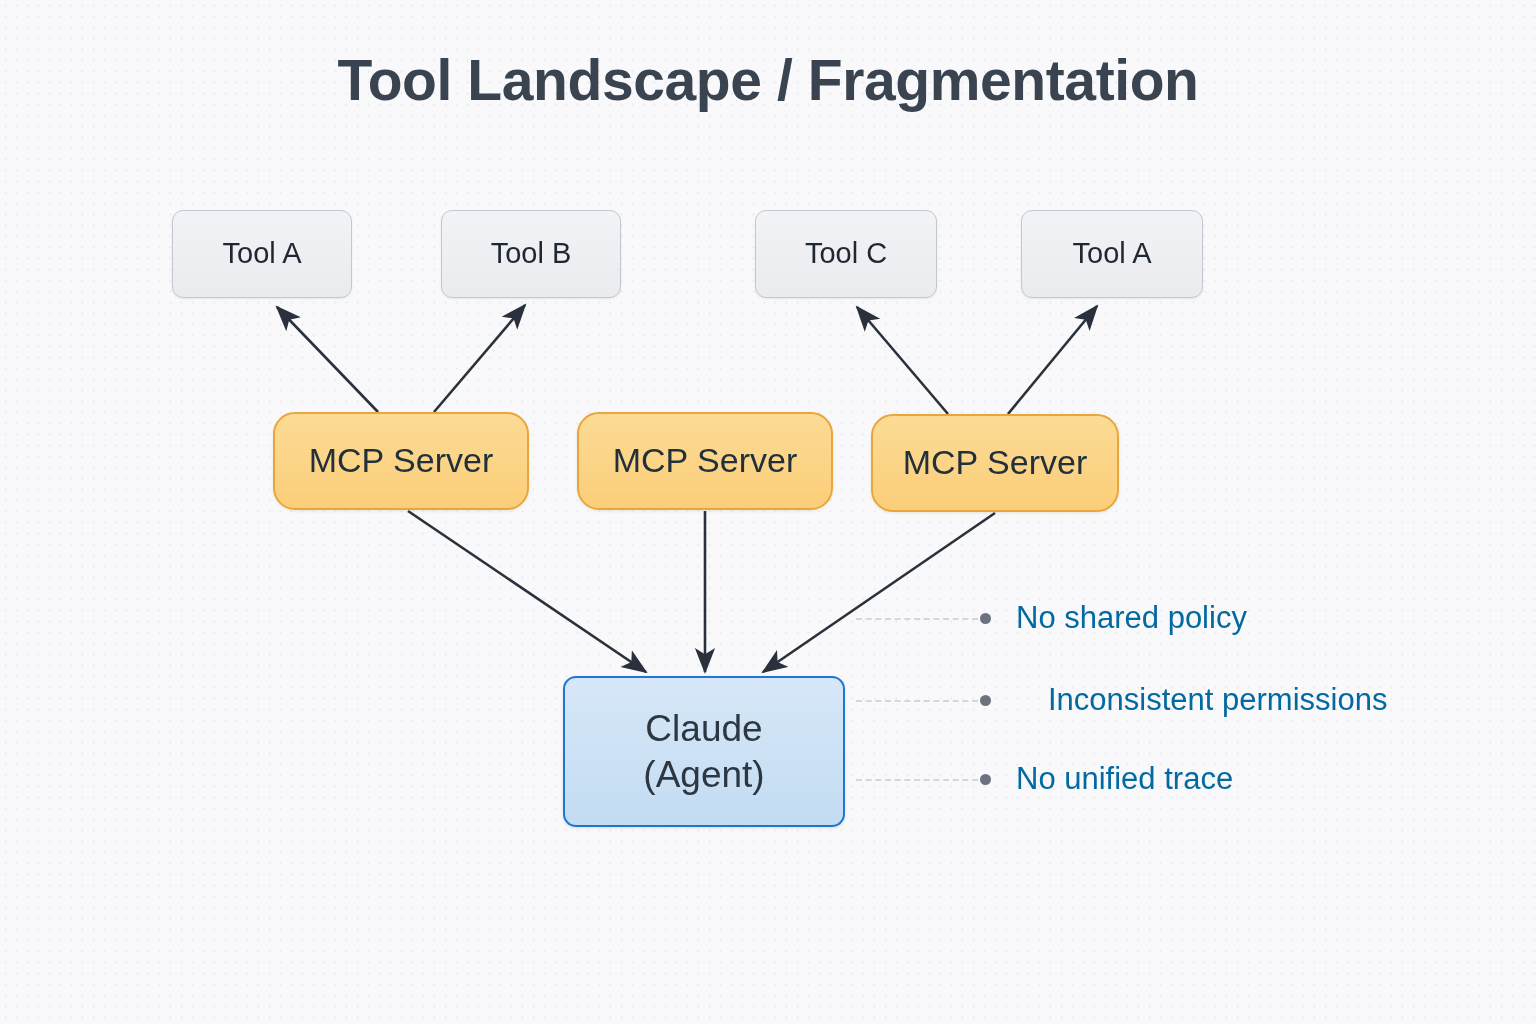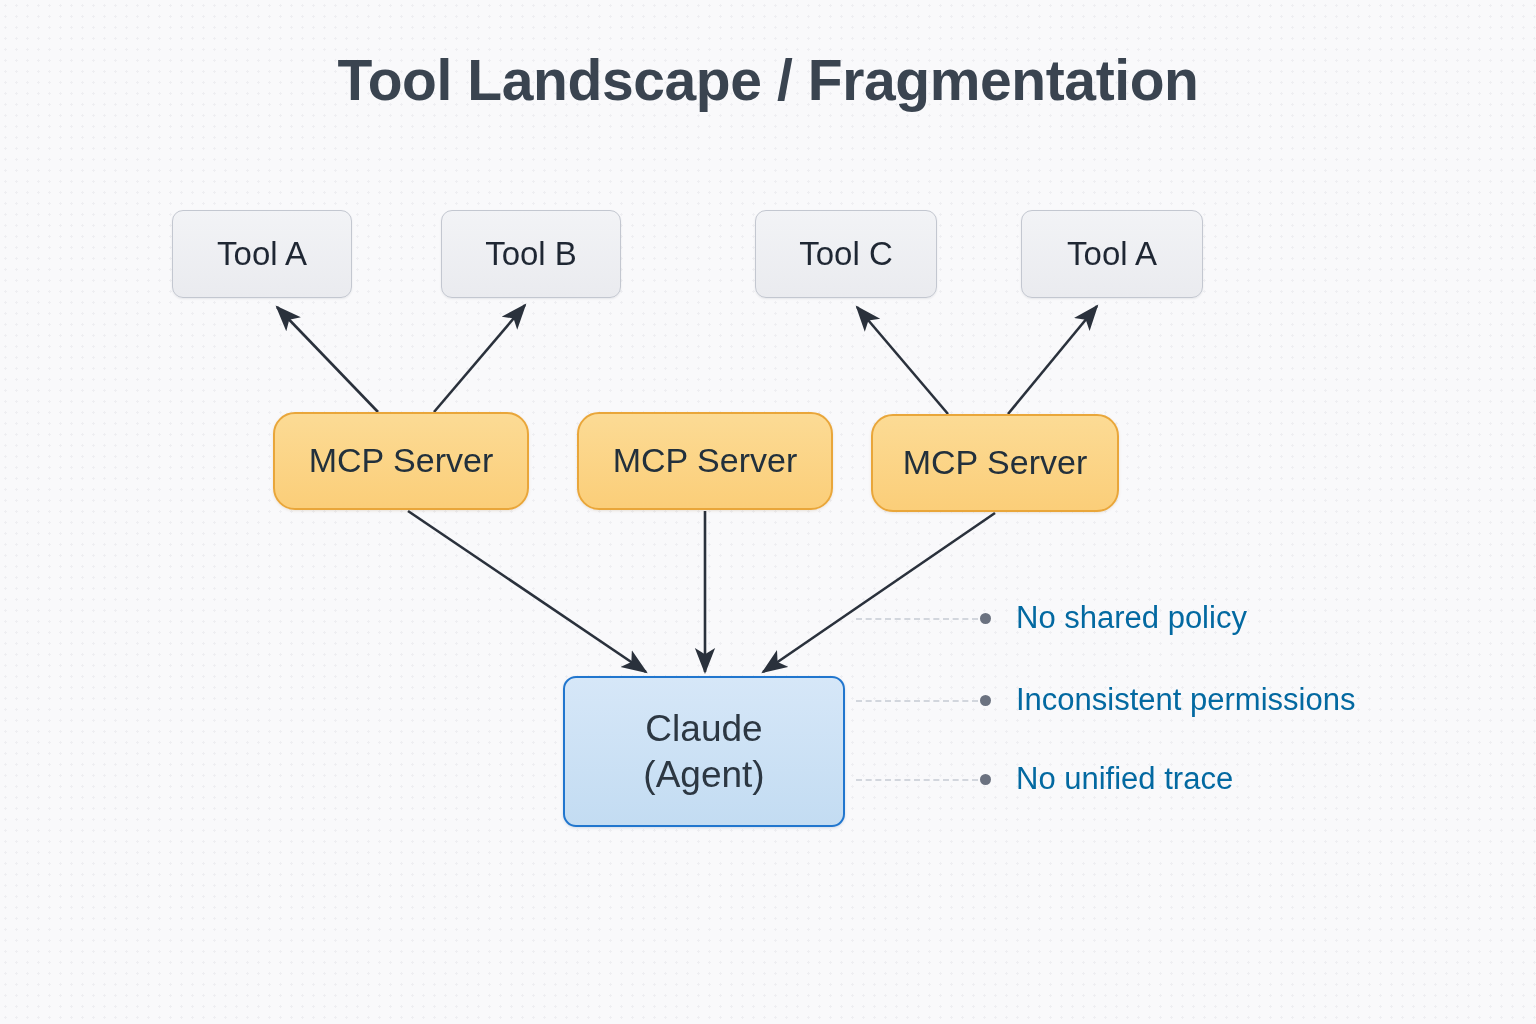--- a/index.html
+++ b/index.html
@@ -55,21 +55,21 @@
     text-align: center;
     box-sizing: border-box;
     line-height: 1.22;
   }
 
   .tool-node {
     background: linear-gradient(180deg, #f2f3f6 0%, #eaebef 100%);
     border: 1.6px solid #c3c7d0;
     border-radius: 11px;
     color: #1f2733;
-    font-size: 33px;
+    font-size: 29px;
     box-shadow: 0 1px 2px rgba(40,50,70,0.09);
   }
 
   .mcp-node {
     background: linear-gradient(180deg, #fcdb95 0%, #fbce79 100%);
     border: 2.2px solid #e9a63a;
     border-radius: 22px;
     color: #22303c;
     font-size: 34px;
     box-shadow: 0 1px 3px rgba(120,80,10,0.13);
@@ -171,20 +171,20 @@
 
   <div class="leader" style="left:856px; top:700px; width:122px;"></div>
   <div class="note-bullet" style="left:980px; top:695px;"></div>
 
   <div class="leader" style="left:856px; top:779px; width:122px;"></div>
   <div class="note-bullet" style="left:980px; top:774px;"></div>
 
   <div class="note-row" style="left:1016px; top:600px;">
     <span class="note-label">No shared policy</span>
   </div>
-  <div class="note-row" style="left:1016px; top:682px;">
+  <div class="note-row" style="left:1048px; top:682px;">
     <span class="note-label">Inconsistent permissions</span>
   </div>
   <div class="note-row" style="left:1016px; top:761px;">
     <span class="note-label">No unified trace</span>
   </div>
 
 </div>
 
 </body></html>

